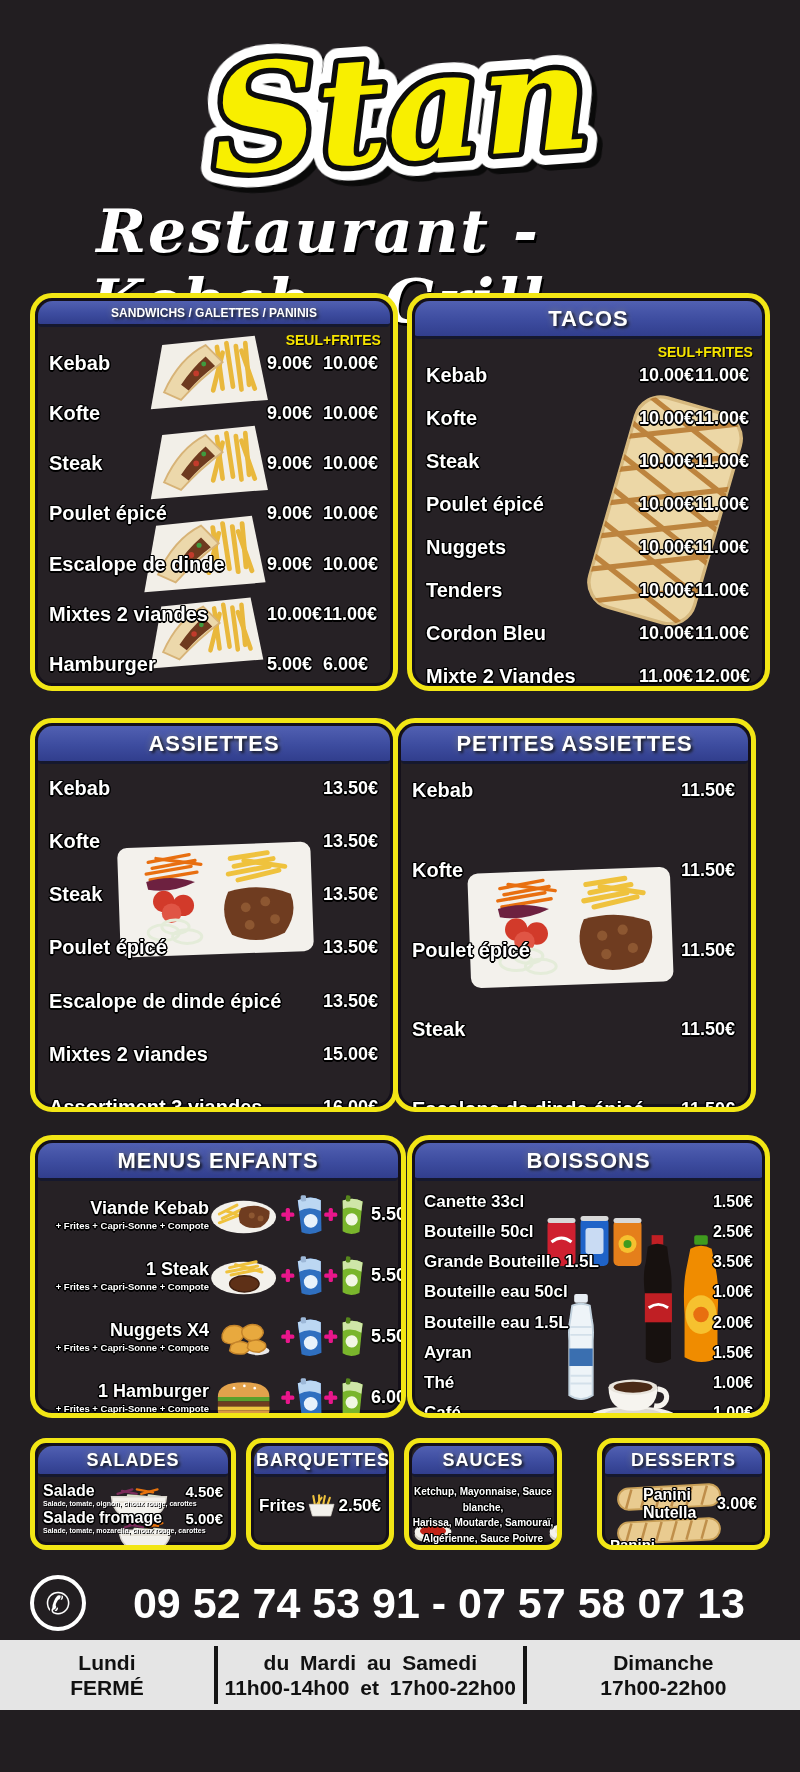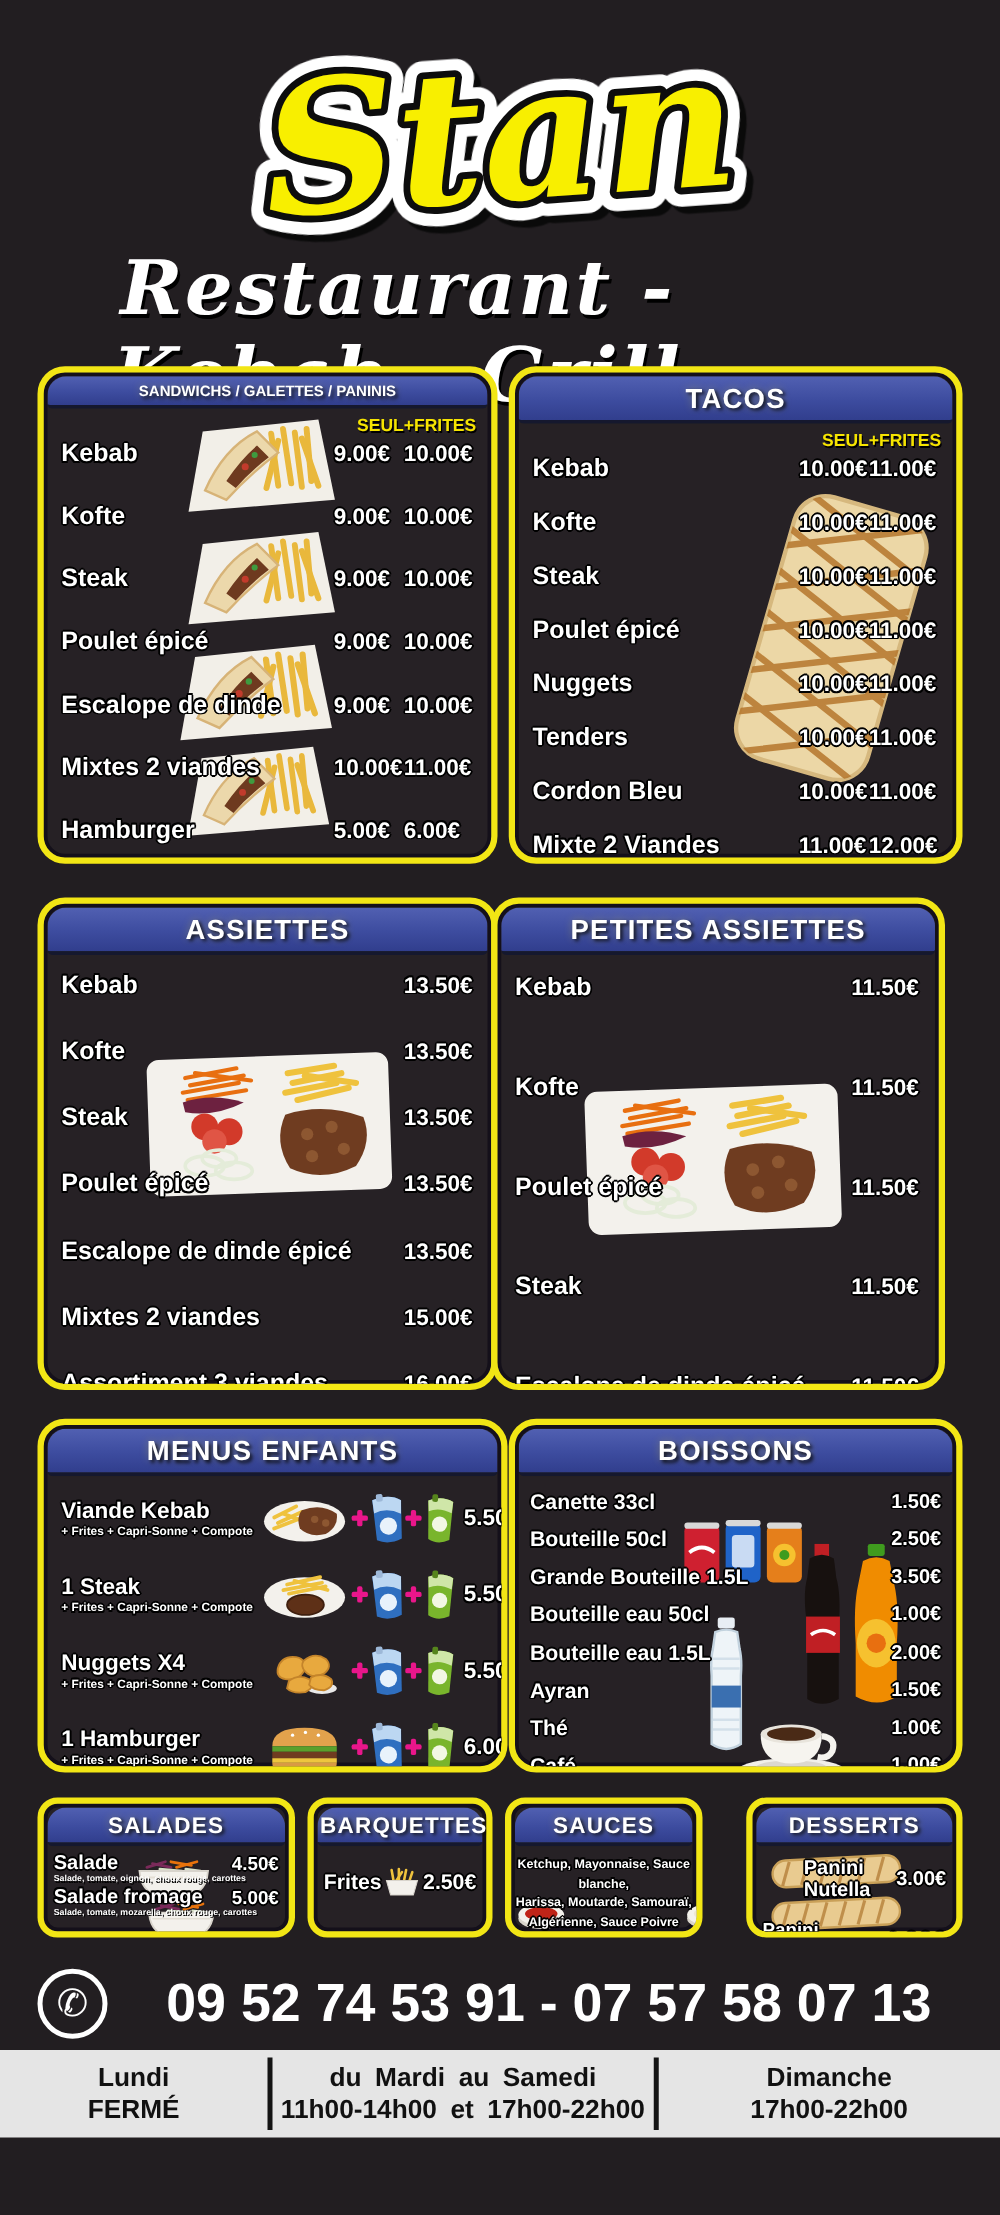--- a/index.html
+++ b/index.html
@@ -536,21 +536,21 @@
             <span class="o item-name">Escalope de dinde épicé</span>
             <span class="o price">11.50€</span>
           </div>
       </div>
     </div>
   </section>
 
   <section class="panel" style="left:30px; top:1135px; width:376px; height:283px;">
     <div class="panel-header">MENUS ENFANTS</div>
     <div class="panel-body">
-      <div class="rows" style="height:100%; padding:6px 0 8px;">
+      <div class="rows" style="height:100%; padding:6px 0 8px;text-align:right;">
         <div class="kids-row">
           <span class="kids-left">
               <span class="o kids-name">Viande Kebab</span>
               <span class="o kids-detail">+ Frites + Capri-Sonne + Compote</span>
             </span>
           <span class="kids-imgs">
               <svg width="70" height="46">
                 <use href="#sym-kids-kebab"></use>
               </svg>
               <svg width="92" height="48">

